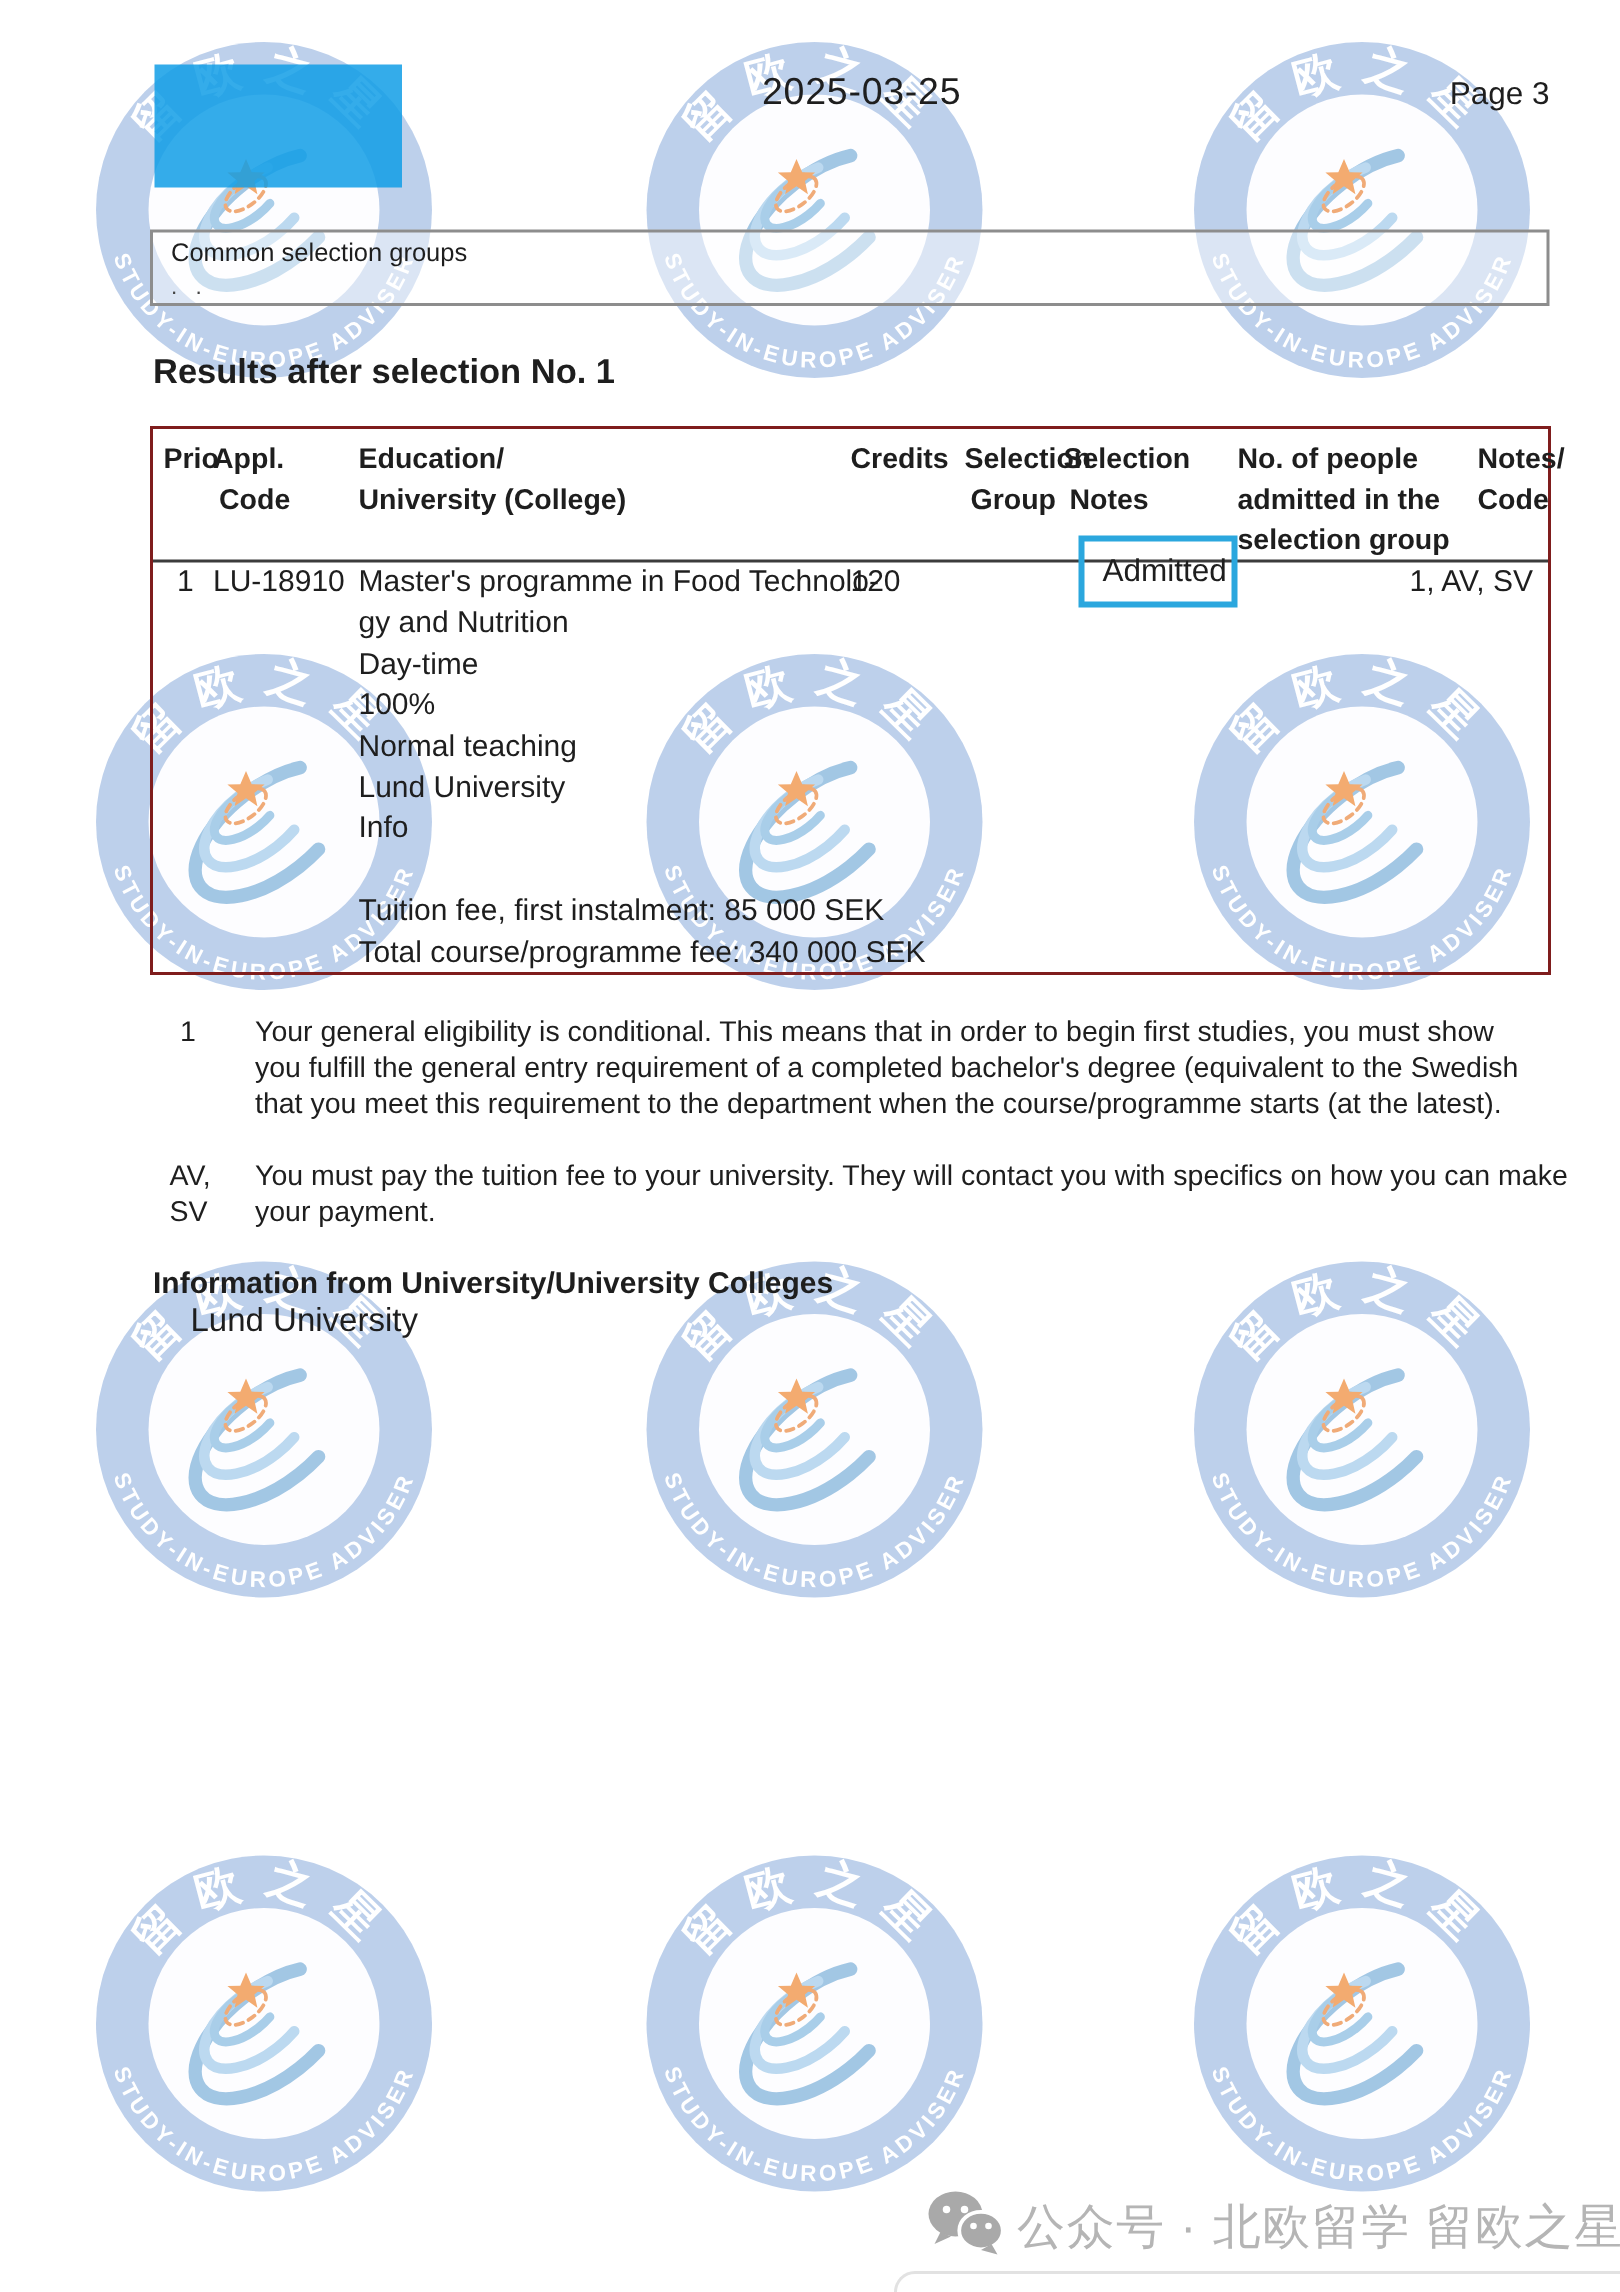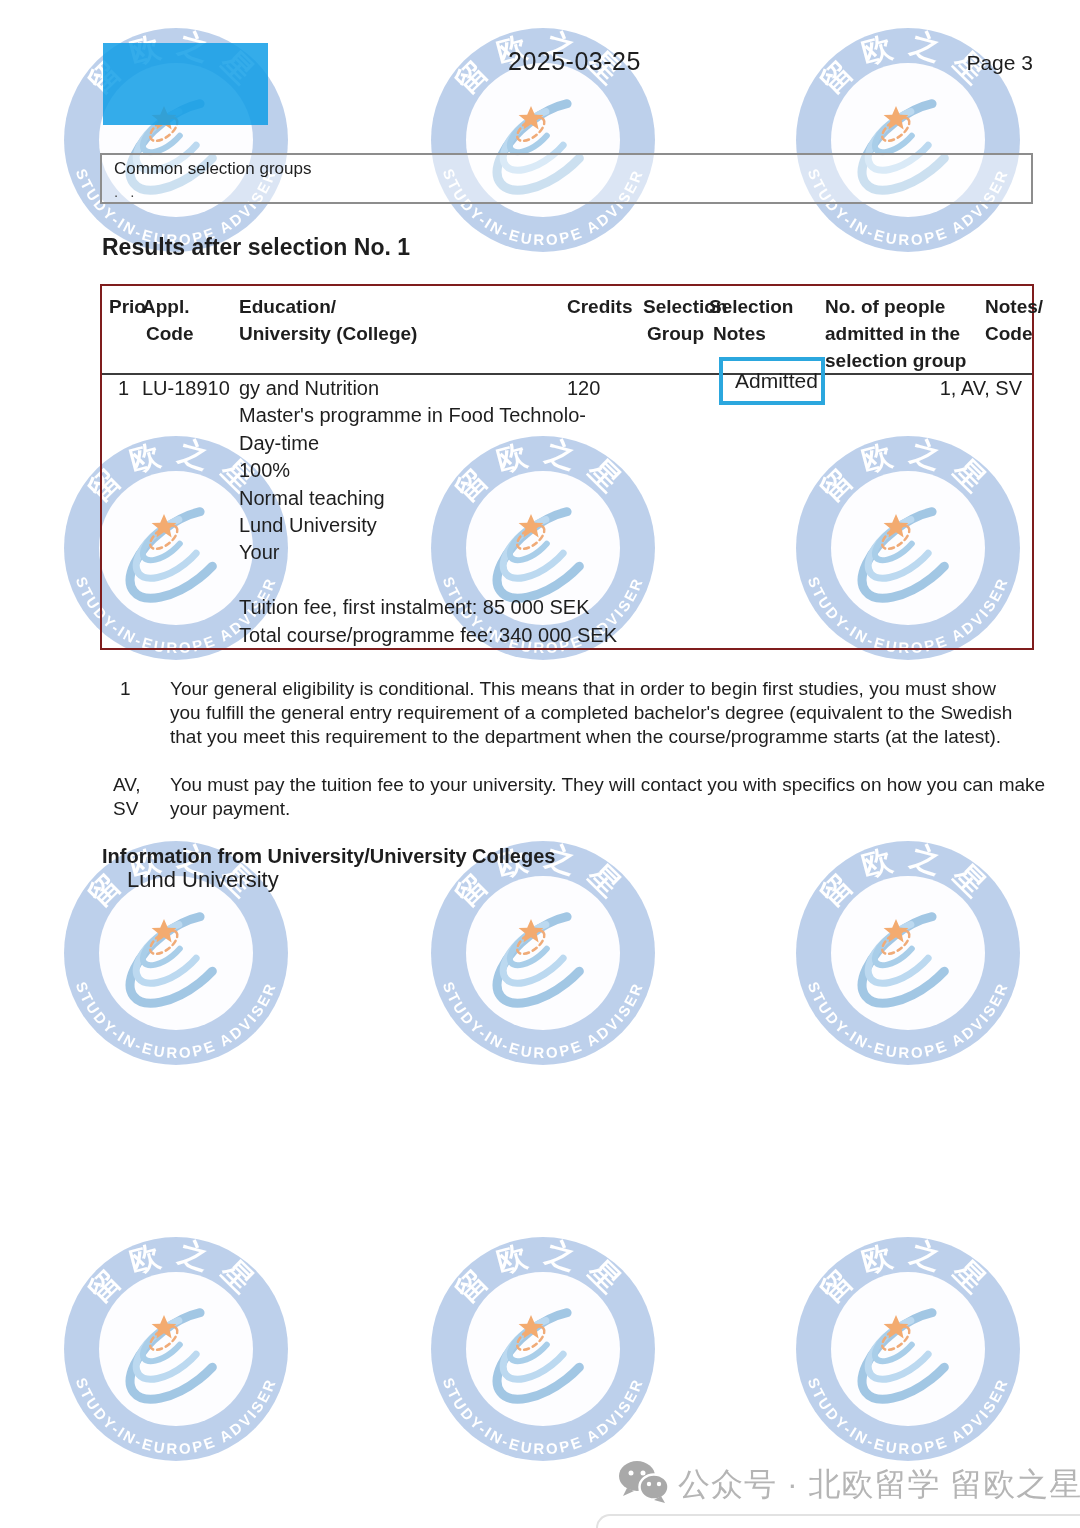--- a/index.html
+++ b/index.html
@@ -325,27 +325,27 @@
       </div>
       <div class="hcell" style="left:883px">
         <div>Notes/</div>
         <div>Code</div>
       </div>
 
       <div class="rcell" style="left:16px">1</div>
       <div class="rcell" style="left:40px">LU-18910</div>
 
       <div class="rcell" style="left:137px">
+        <div class="tline">Master's programme in Food Technolo-</div>
         <div class="tline">gy and Nutrition</div>
-        <div class="tline">Master's programme in Food Technolo-</div>
         <div class="tline">Day-time</div>
         <div class="tline">100%</div>
         <div class="tline">Normal teaching</div>
         <div class="tline">Lund University</div>
-        <div class="tline">Your</div>
+        <div class="tline">Info</div>
         <div class="tline"></div>
         <div class="tline">Tuition fee, first instalment: 85 000 SEK</div>
         <div class="tline">Total course/programme fee: 340 000 SEK</div>
       </div>
 
       <div class="rcell" style="left:465px">120</div>
 
       <div class="admit-box">
         <span>Admitted</span>
       </div>

